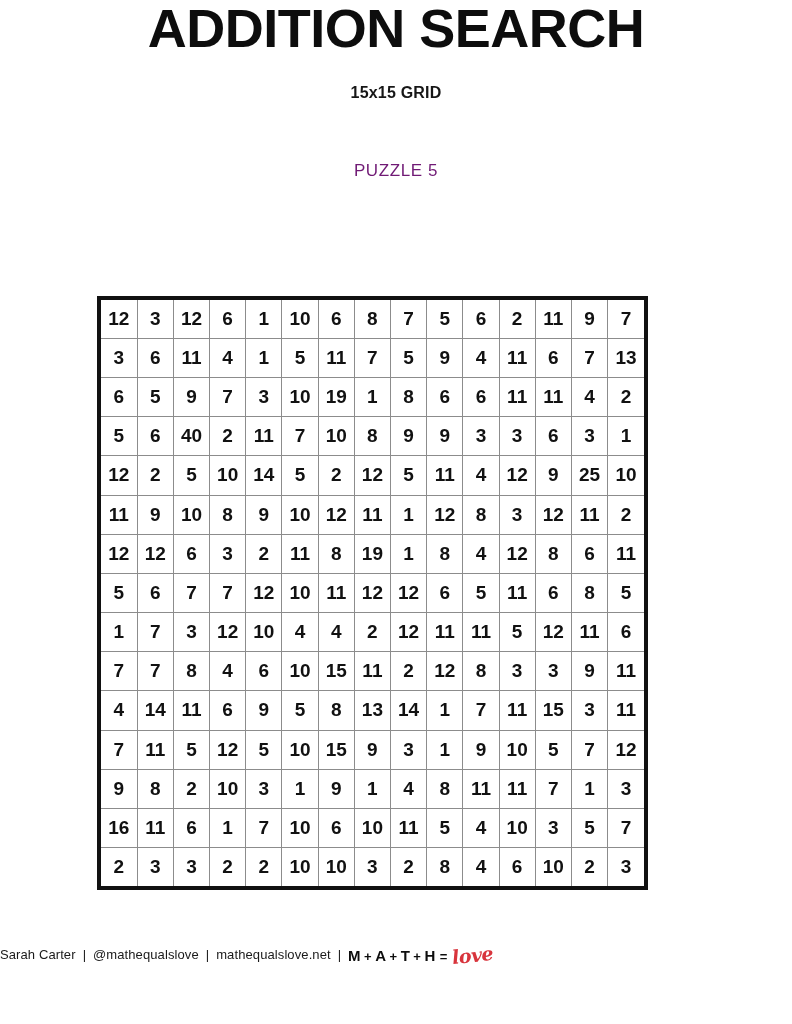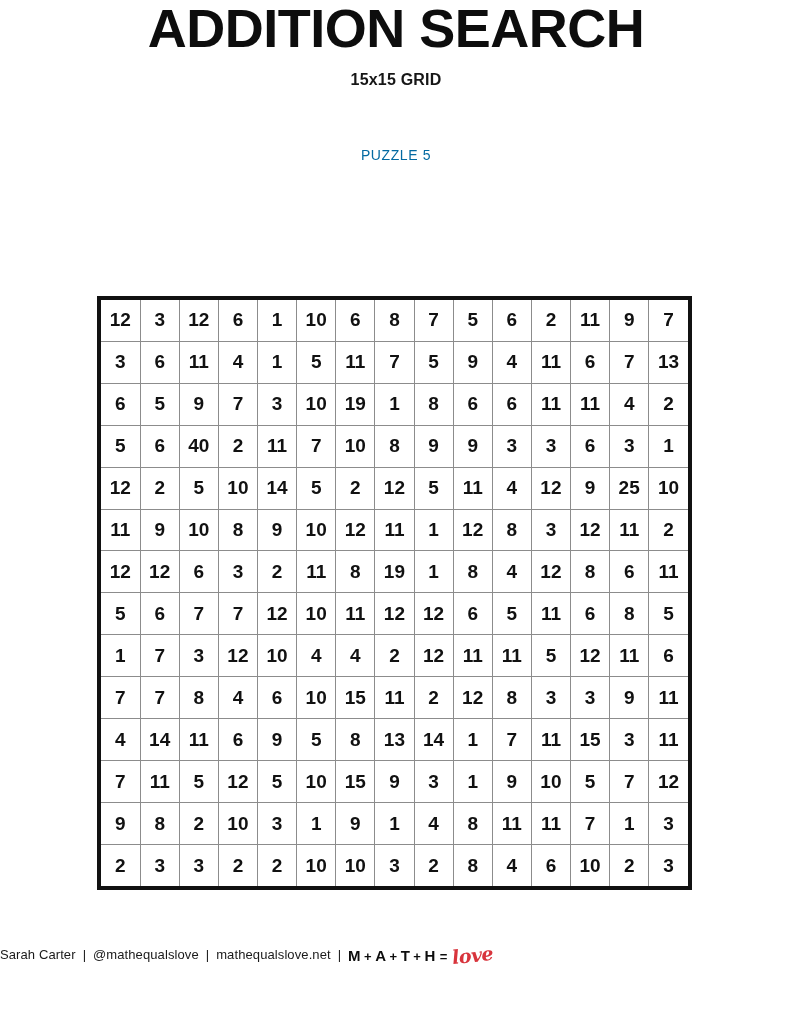--- a/index.html
+++ b/index.html
@@ -34,51 +34,51 @@
   .title {
     margin: 0;
     font-size: 54px;
     line-height: 1.05;
     font-weight: 700;
     letter-spacing: -0.5px;
     color: #0d0d0d;
     font-family: "Liberation Sans", sans-serif;
   }
   .subtitle {
-    margin: 0;
+    margin: 13px;
     padding-top: 14px;
     font-size: 16px;
     font-weight: 700;
     letter-spacing: 0.2px;
     color: #161616;
     text-align: center;
   }
   .instructions {
     margin: 0 auto;
     padding-top: 12px;
     width: 560px;
     font-size: 17.5px;
     line-height: 1.35;
     font-weight: 400;
     color: #1a1a1a;
   }
   .puzzle-label {
     margin: 12px;
     padding-top: 46px;
-    font-size: 14px;
+    font-size: 17px;
     letter-spacing: 0.6px;
-    color: #0369a1;
+    color: #701a75;
   }
 
   
   .grid-wrap {
     position: absolute;
     left: 97px;
     top: 296px;
-    width: 595px;
+    width: 551px;
     height: 594px;
     box-sizing: border-box;
     border: 4px solid #111111;
     background: #ffffff;
   }
   .grid {
     width: 100%;
     height: 100%;
     border-collapse: collapse;
     table-layout: fixed;
@@ -376,20 +376,37 @@
             <td>1</td>
             <td>9</td>
             <td>1</td>
             <td>4</td>
             <td>8</td>
             <td>11</td>
             <td>11</td>
             <td>7</td>
             <td>1</td>
             <td>3</td>
+          </tr>
+          <tr>
+            <td>16</td>
+            <td>11</td>
+            <td>6</td>
+            <td>1</td>
+            <td>7</td>
+            <td>10</td>
+            <td>6</td>
+            <td>10</td>
+            <td>11</td>
+            <td>5</td>
+            <td>4</td>
+            <td>10</td>
+            <td>3</td>
+            <td>5</td>
+            <td>7</td>
           </tr>
           <tr>
             <td>2</td>
             <td>3</td>
             <td>3</td>
             <td>2</td>
             <td>2</td>
             <td>10</td>
             <td>10</td>
             <td>3</td>

